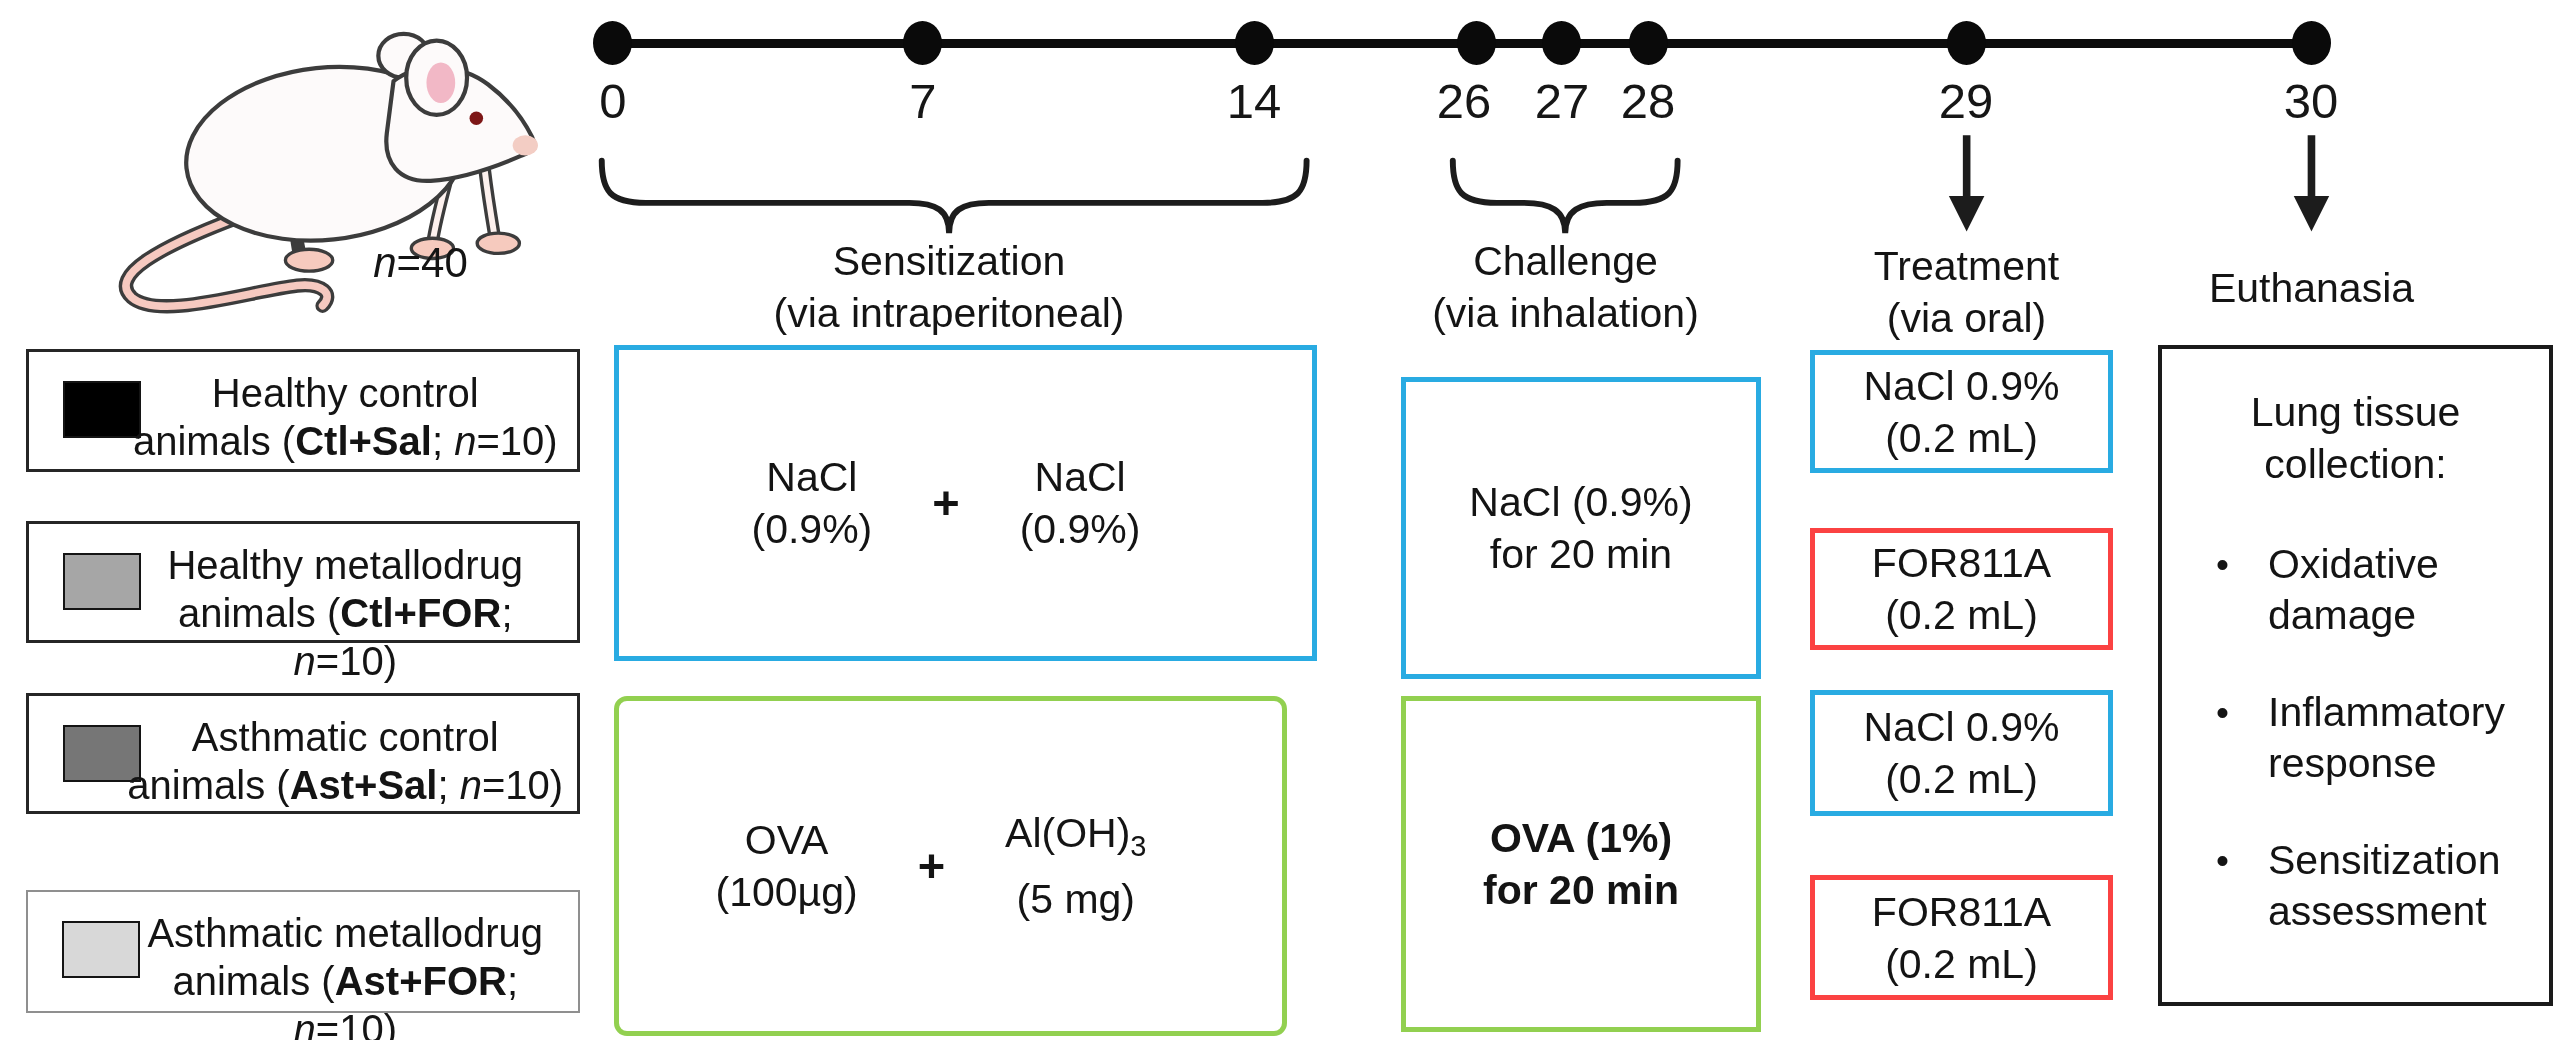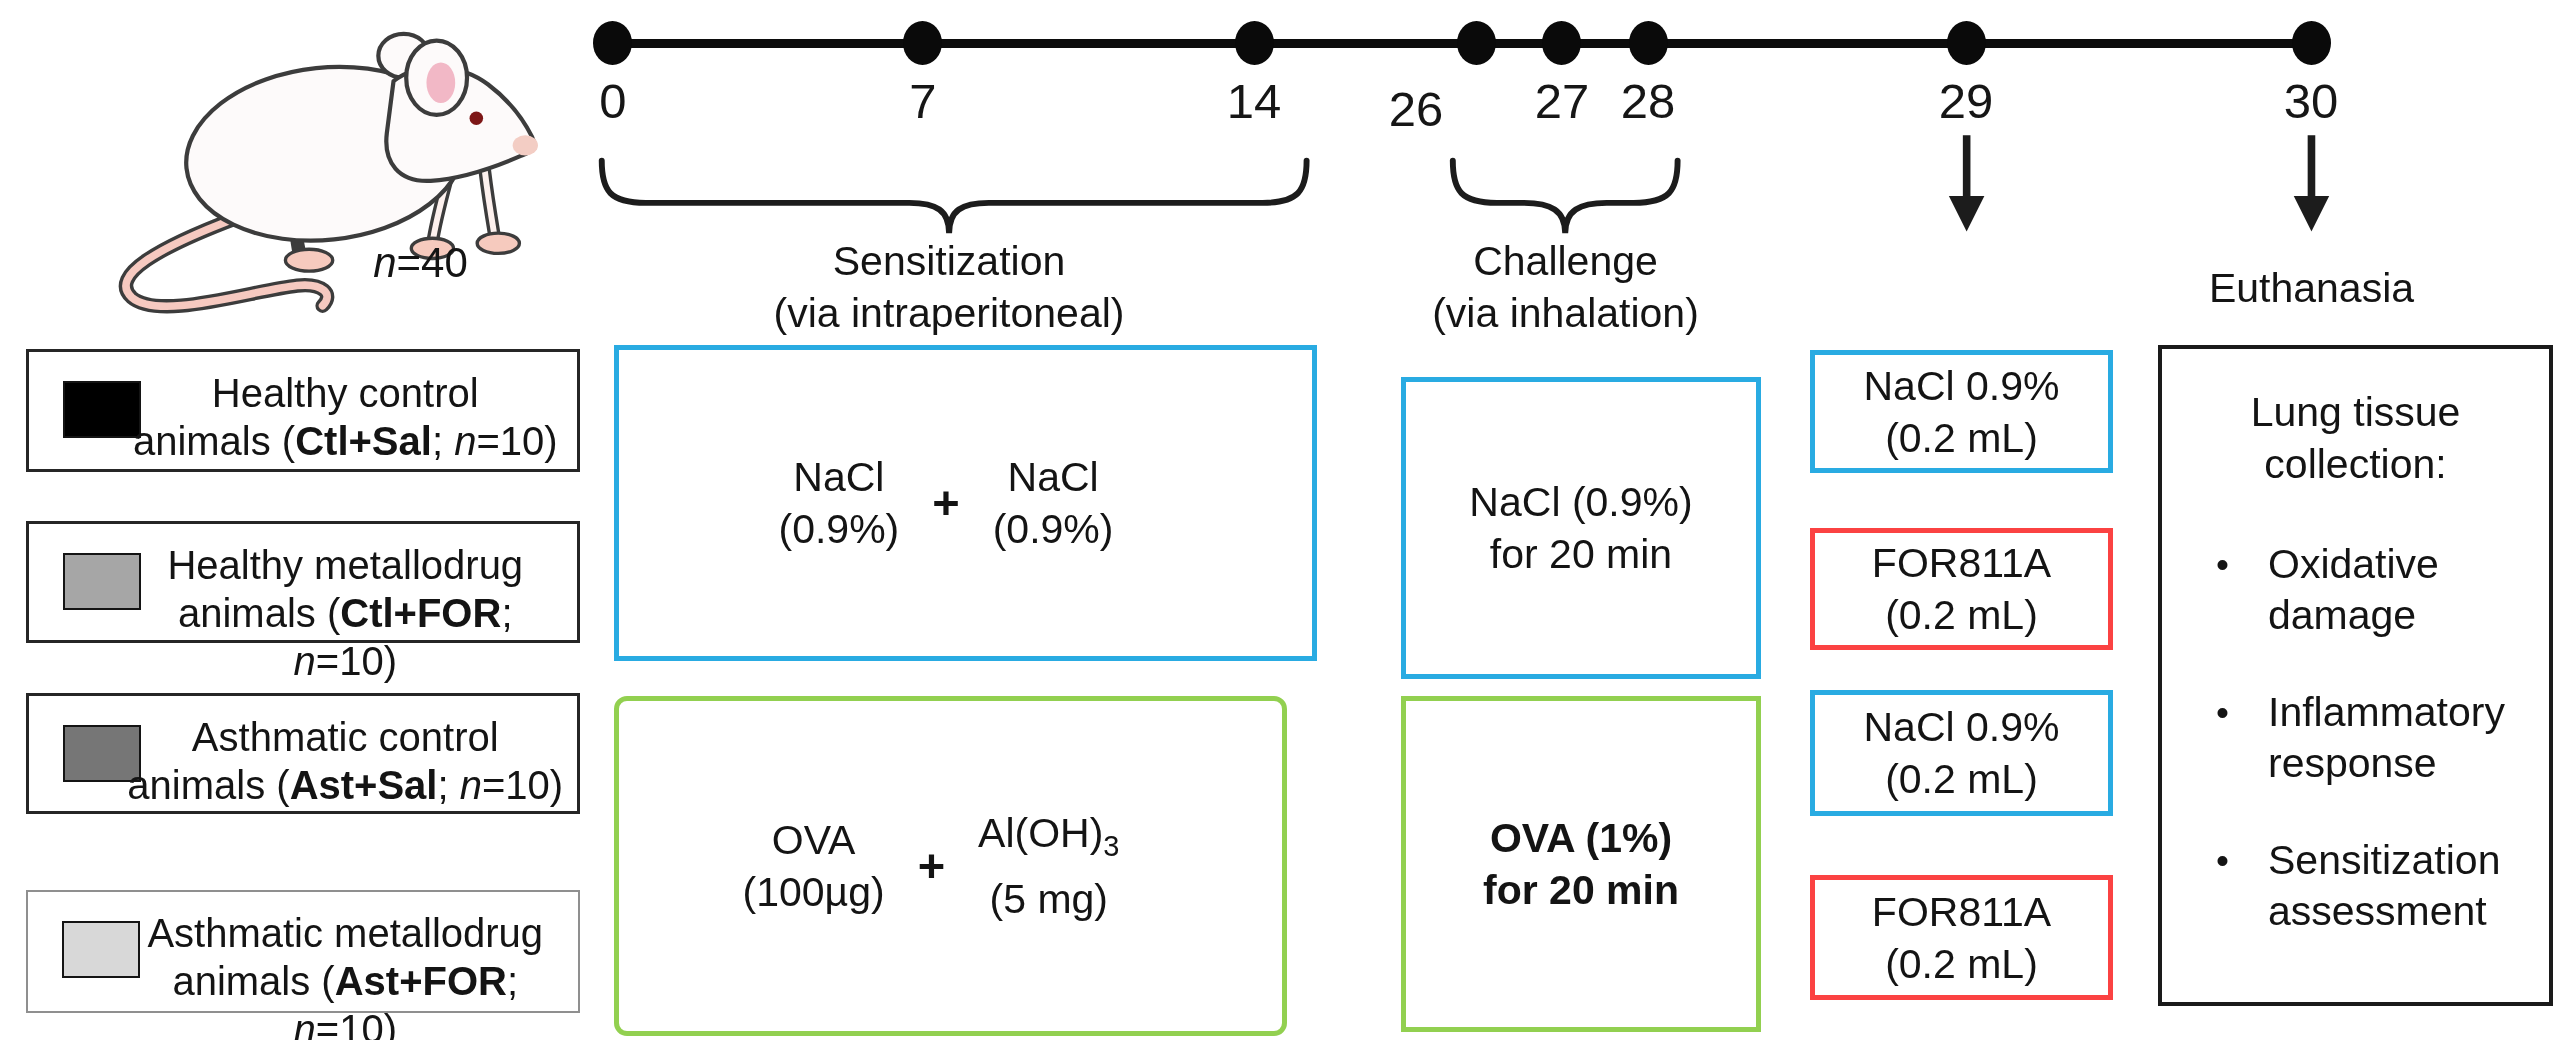--- a/index.html
+++ b/index.html
@@ -22,21 +22,21 @@
          text-align:center;font-size:40px;line-height:48px;color:#141414;}
   .gtext b{font-weight:bold;}
   .gtext i, .ital{font-style:italic;}
   
   .pbox{background:#fff;display:flex;align-items:center;justify-content:center;text-align:center;
         font-size:41px;line-height:52px;color:#141414;}
   .pbox.blue{border:5px solid #29abe2;}
   .pbox.green{border:5px solid #92d050;}
   .pbox.red{border:5px solid #fb4242;}
   .pbox.black{border:4.2px solid #1a1a1a;}
-  .duo{display:flex;align-items:center;justify-content:center;gap:33px;width:100%;padding-right:39px;}
+  .duo{display:flex;align-items:center;justify-content:center;gap:60px;width:100%;padding-right:39px;}
   .duo .plus{font-weight:bold;font-size:47px;}
   .duo sub{font-size:29px;}
   
   #collection{flex-direction:column;justify-content:flex-start;padding-top:37px;align-items:stretch;}
   #collection .ctitle{text-align:center;font-size:41px;line-height:52px;}
   #collection .bullets{margin-top:49px;padding-left:54px;text-align:left;}
   .bullet-row{display:flex;margin-bottom:46px;}
   .bullet-dot{width:52px;font-size:37px;line-height:51px;}
   .bullet-text{width:254px;font-size:41px;line-height:51px;}
   
@@ -79,21 +79,21 @@
   <div class="abs tl-dot" style="left:1235px;"></div>
   <div class="abs tl-dot" style="left:1457px;"></div>
   <div class="abs tl-dot" style="left:1542px;"></div>
   <div class="abs tl-dot" style="left:1629px;"></div>
   <div class="abs tl-dot" style="left:1947px;"></div>
   <div class="abs tl-dot" style="left:2292px;"></div>
 
   <div class="abs tl-day" style="left:554px;">0</div>
   <div class="abs tl-day" style="left:864px;">7</div>
   <div class="abs tl-day" style="left:1195px;">14</div>
-  <div class="abs tl-day" style="left:1357px;margin-top:8px;">26</div>
+  <div class="abs tl-day" style="left:1405px;">26</div>
   <div class="abs tl-day" style="left:1503px;">27</div>
   <div class="abs tl-day" style="left:1589px;">28</div>
   <div class="abs tl-day" style="left:1907px;">29</div>
   <div class="abs tl-day" style="left:2252px;">30</div>
 
   <svg class="abs" style="left:0;top:0;" width="2576" height="355" viewBox="0 0 3048 420">
     <path d="M712 190 C 712 226, 722 240, 764 240 L 1076 240 C 1108 240, 1123 249, 1123 276 C 1123 249, 1138 240, 1170 240 L 1494 240 C 1536 240, 1546 226, 1546 190" fill="none" stroke="#1c1c1c" stroke-width="7" stroke-linecap="round"></path>
     <path d="M1719 190 C 1719 226, 1729 240, 1771 240 L 1803 240 C 1835 240, 1852 249, 1852 276 C 1852 249, 1869 240, 1901 240 L 1933 240 C 1975 240, 1985 226, 1985 190" fill="none" stroke="#1c1c1c" stroke-width="7" stroke-linecap="round"></path>
     <g>
       <line x1="2327" y1="160" x2="2327" y2="234" stroke="#1c1c1c" stroke-width="9"></line>
@@ -106,20 +106,24 @@
   </svg>
 
   <div class="abs phase" style="left:628px;top:235px;width:642px;">
     <div>Sensitization</div>
     <div>(via intraperitoneal)</div>
   </div>
   <div class="abs phase" style="left:1354px;top:235px;width:423px;">
     <div>Challenge</div>
     <div>(via inhalation)</div>
   </div>
+  <div class="abs phase" style="left:1789px;top:240px;width:355px;">
+    <div>Treatment</div>
+    <div>(via oral)</div>
+  </div>
   <div class="abs phase" style="left:2134px;top:262px;width:355px;">
     <div>Euthanasia</div>
   </div>
 
   <div class="abs gbox" style="top:349px;height:123px;">
     <div class="gswatch" style="background: rgb(0, 0, 0);"></div>
     <div class="gtext">
       <div>Healthy control</div>
       <div><span>animals (</span><b>Ctl+Sal</b><span>; </span><i>n</i><span>=10)</span></div>
     </div>

